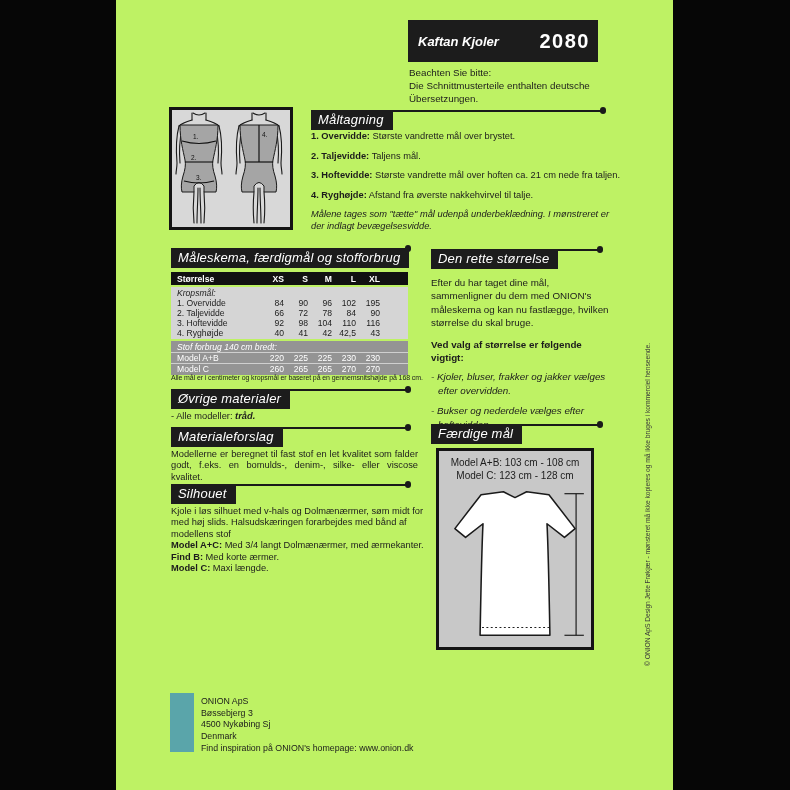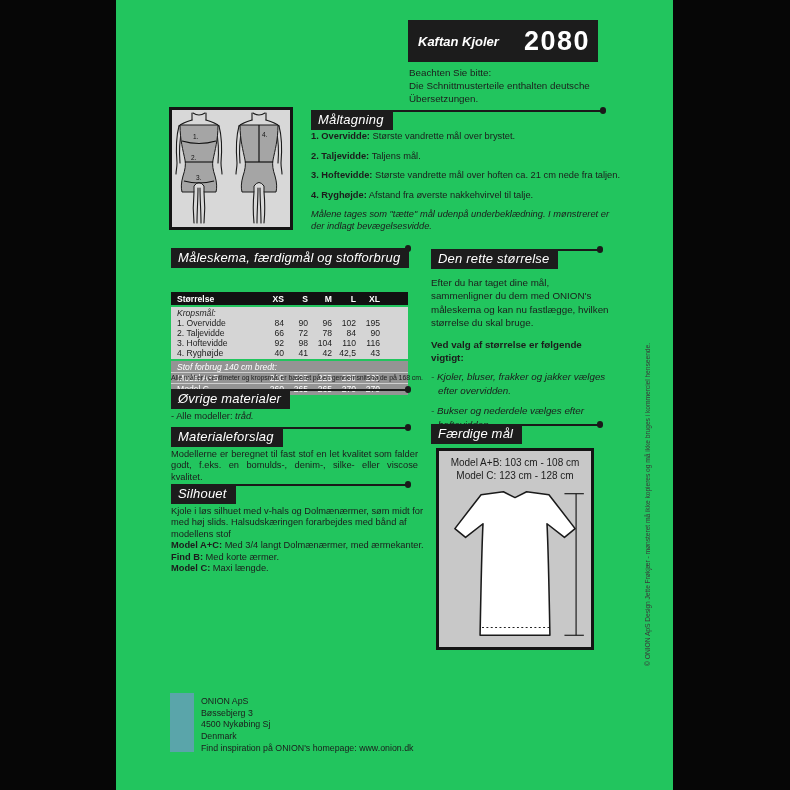--- a/index.html
+++ b/index.html
@@ -1,41 +1,41 @@
 <!DOCTYPE html>
 <html><head>
 <meta charset="utf-8">
 <style>
   html,body{margin:0;padding:0;background:#060606;}
   .stage{position:relative;width:790px;height:790px;background:#060606;overflow:hidden;
          font-family:"Liberation Sans","DejaVu Sans",sans-serif;color:#1c1c1c;}
-  .page{position:absolute;left:116px;top:0;width:557px;height:790px;background:#22c55e;}
+  .page{position:absolute;left:116px;top:0;width:557px;height:790px;background:#bef264;}
 
   
   .rule{position:absolute;height:1.5px;background:#1a1a1a;z-index:1;}
   .rule::after{content:'';position:absolute;right:-3px;top:-2.6px;width:6.5px;height:6.5px;border-radius:50%;background:#1a1a1a;}
   .seclabel{position:absolute;z-index:2;background:#1c1c1c;color:#fff;font-style:italic;font-weight:400;
             font-size:13px;line-height:13px;padding:3px 9px 4px 7px;letter-spacing:.2px;white-space:nowrap;}
 
   
   .titlebox{position:absolute;left:292px;top:20px;width:190px;height:42px;background:#1c1c1c;color:#fff;
             display:flex;align-items:center;}
   .titlebox .tname{font-style:italic;font-weight:700;font-size:13px;padding-left:10px;flex:1;}
-  .titlebox .tnum{font-weight:800;font-size:27px;letter-spacing:1.5px;padding-right:8px;}
+  .titlebox .tnum{font-weight:800;font-size:20px;letter-spacing:1.5px;padding-right:8px;}
   .german{position:absolute;left:293px;top:66px;font-size:9.8px;line-height:13px;}
 
   
   .figbox{position:absolute;left:53px;top:107px;width:124px;height:123px;background:#d8d8d8;
           border:3.5px solid #141414;box-sizing:border-box;}
   .mlist{position:absolute;left:195px;top:131px;width:312px;font-size:9.3px;line-height:11px;}
   .mlist .mi{margin-bottom:8.5px;white-space:nowrap;}
   .mnote{font-style:italic;white-space:normal;width:300px;line-height:11.6px;}
 
   
-  .sizetable{position:absolute;left:55px;top:272px;width:237px;font-size:8.6px;margin-top:20px;}
+  .sizetable{position:absolute;left:55px;top:272px;width:237px;font-size:8.6px;}
   .trow{display:flex;align-items:center;height:10px;padding:0 28px 0 6px;}
   .thead{background:#111;color:#fff;font-weight:700;height:13px;}
   .tlabel{flex:1;}
   .tcol{width:24px;text-align:right;}
   .tblock{margin-top:2px;}
   .tblock.light{background:#d5d5d5;padding:1px 0;}
   .tblock.dark{background:#949494;color:#fff;padding:1px 0;}
   .tblock.dark .trow{border-top:1px solid rgba(255,255,255,.55);}
   .tblock.dark .trow:first-child{border-top:none;}
   .tsec{font-style:italic;}
@@ -57,21 +57,21 @@
   .dress{position:absolute;left:3px;top:33px;}
 
   
   .teal{position:absolute;left:54px;top:693px;width:24px;height:59px;background:#5aa5aa;}
   .addr{position:absolute;left:85px;top:696px;font-size:8.8px;line-height:11.7px;}
 
   .copyright{position:absolute;left:528px;top:666px;width:320px;font-size:6.8px;letter-spacing:-.1px;
              color:#3a3a3a;white-space:nowrap;transform:rotate(-90deg);transform-origin:0 0;}
 
   b.inl{font-weight:700;}
-  .it{font-style:italic;}
+  .it{font-style:italic;font-weight:bold;}
   svg text{font-family:"Liberation Sans","DejaVu Sans",sans-serif;}
 </style>
 </head>
 <body>
 
 <div class="stage">
   <div class="page">
 
     <div class="titlebox">
       <span class="tname">Kaftan Kjoler</span>

